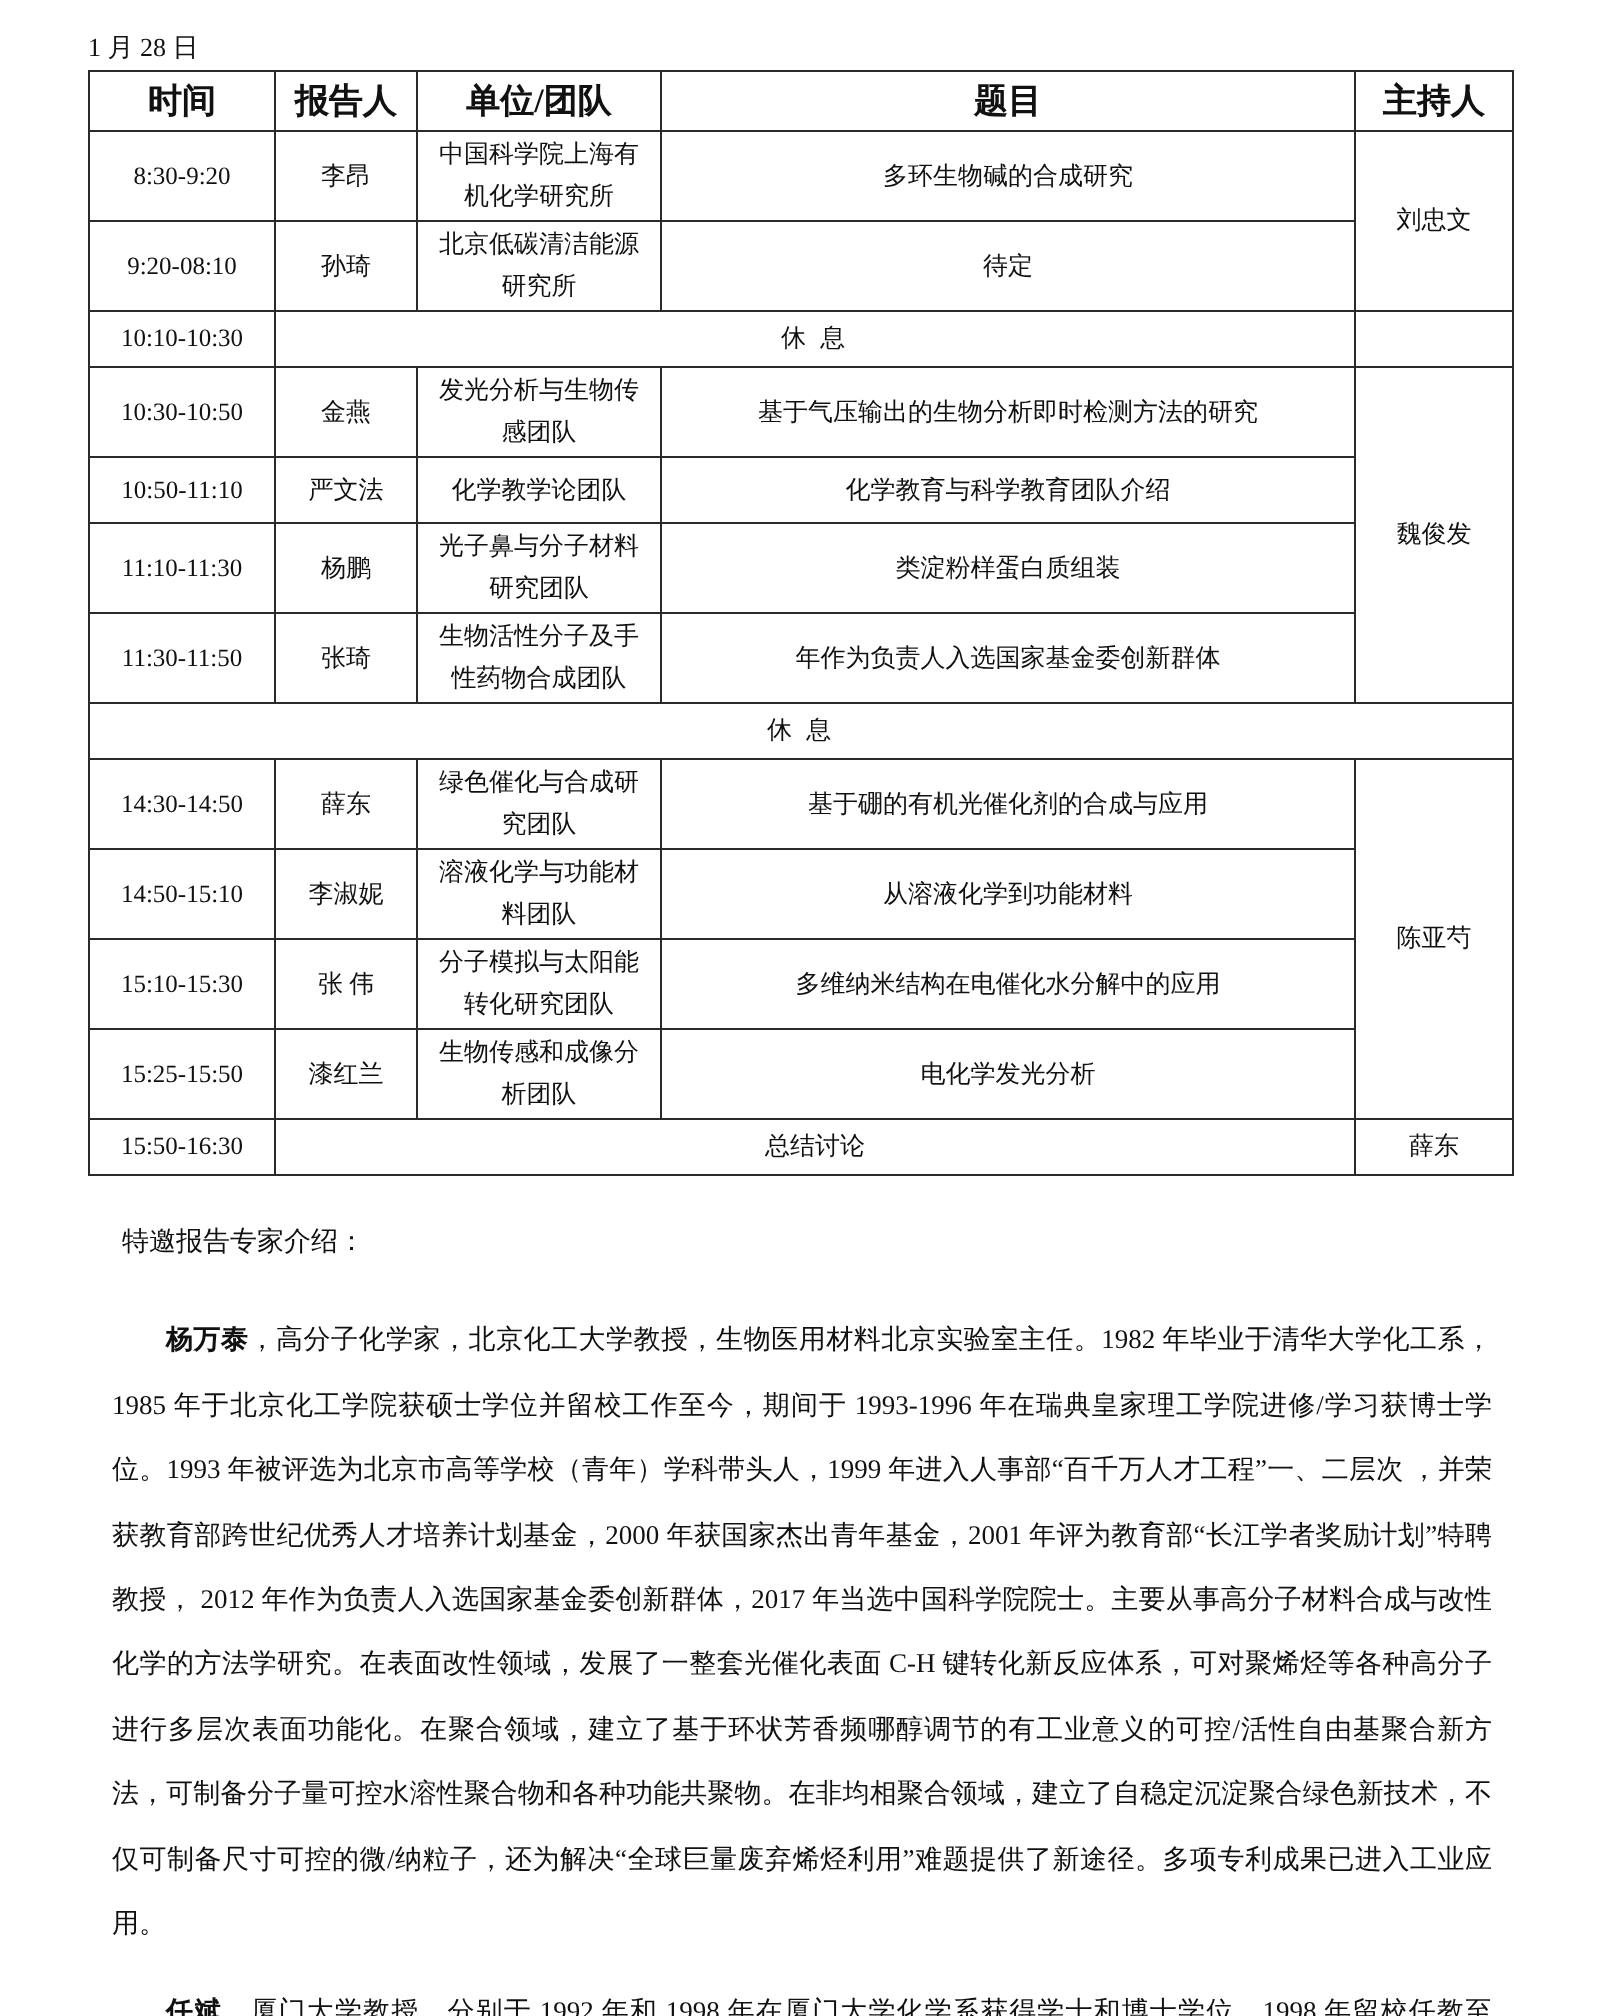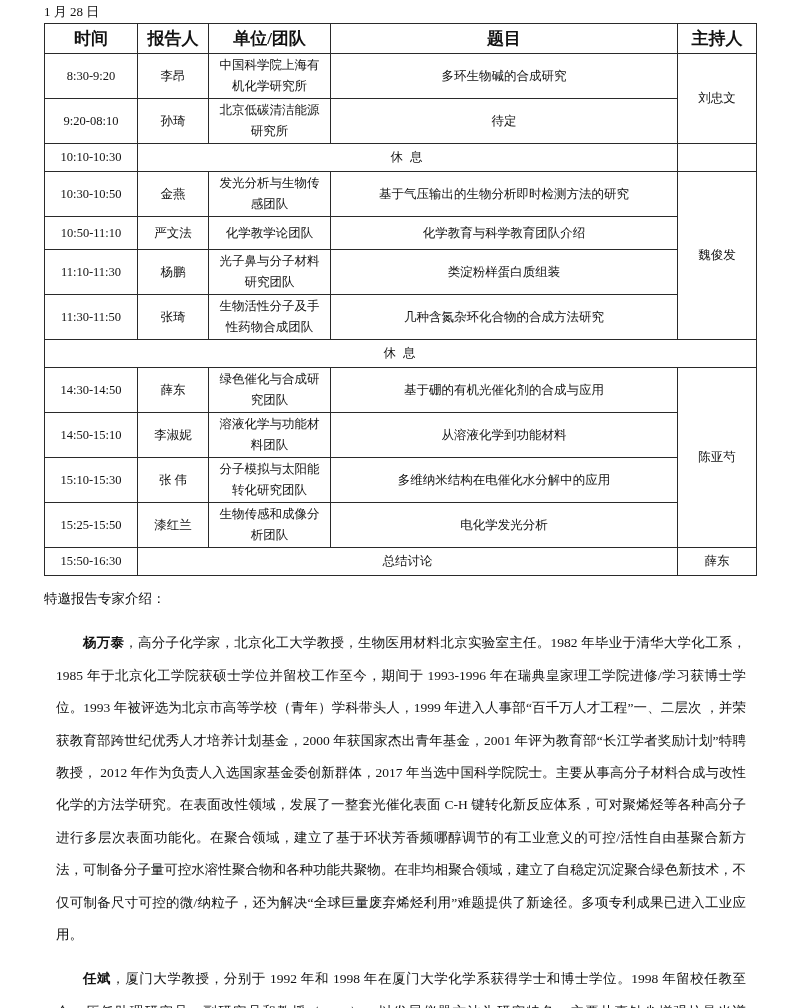--- a/index.html
+++ b/index.html
@@ -3,21 +3,21 @@
 <meta charset="utf-8">
 <style>
   * { box-sizing: border-box; }
   html, body { margin: 0; padding: 0; background: #ffffff; }
   .page {
     width: 800px;
     height: 1008px;
     background: #ffffff;
     color: #1a1a1a;
     font-family: "Liberation Serif", "DejaVu Serif", serif;
-    padding: 3px 44px 0 44px;
+    padding: 15px 44px 0 44px;
     overflow: hidden;
     position: relative;
   }
   .date-label {
     font-size: 13px;
     line-height: 18px;
     margin-bottom: 2px;
     color: #111;
   }
   table.schedule {
@@ -52,21 +52,21 @@
   tr.h28 { height: 28px; }
   td.break-cell { letter-spacing: 2px; }
   .bio-section {
     width: 714px;
     margin-top: 7px;
     font-size: 13.5px;
     line-height: 32.4px;
     color: #111;
   }
   .bio-heading {
-    margin: 0;
+    margin: 17px;
     font-size: 13.5px;
   }
   .bio-section p.bio {
     margin: 12px;
     text-indent: 2em;
     text-align: justify;
   }
   .bio-section p.bio b { font-weight: bold; }
 </style>
 </head>
@@ -126,21 +126,21 @@
     <tr class="h45">
       <td>11:10-11:30</td>
       <td>杨鹏</td>
       <td>光子鼻与分子材料研究团队</td>
       <td>类淀粉样蛋白质组装</td>
     </tr>
     <tr class="h43">
       <td>11:30-11:50</td>
       <td>张琦</td>
       <td>生物活性分子及手性药物合成团队</td>
-      <td>几种含氮杂环化合物的合成方法研究</td>
+      <td>年作为负责人入选国家基金委创新群体</td>
     </tr>
     <tr class="h28">
       <td colspan="5" class="break-cell">休  息</td>
     </tr>
     <tr class="h44">
       <td>14:30-14:50</td>
       <td>薛东</td>
       <td>绿色催化与合成研究团队</td>
       <td>基于硼的有机光催化剂的合成与应用</td>
       <td rowspan="4">陈亚芍</td>

